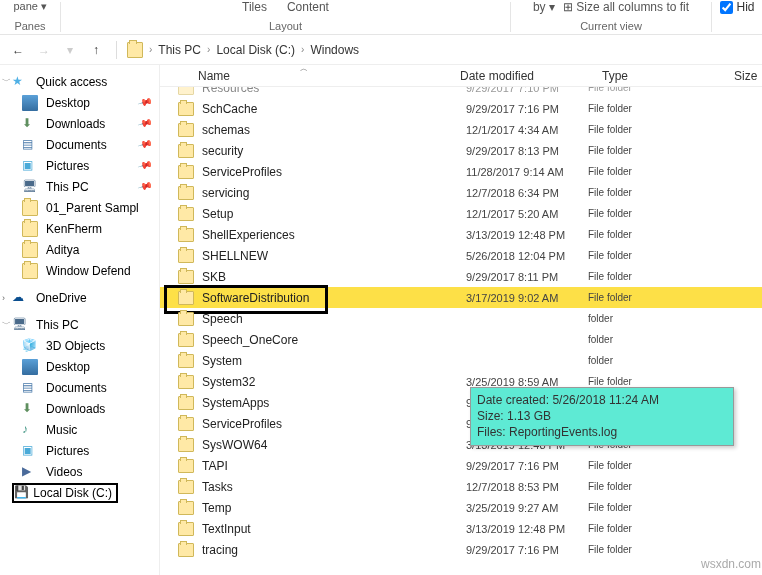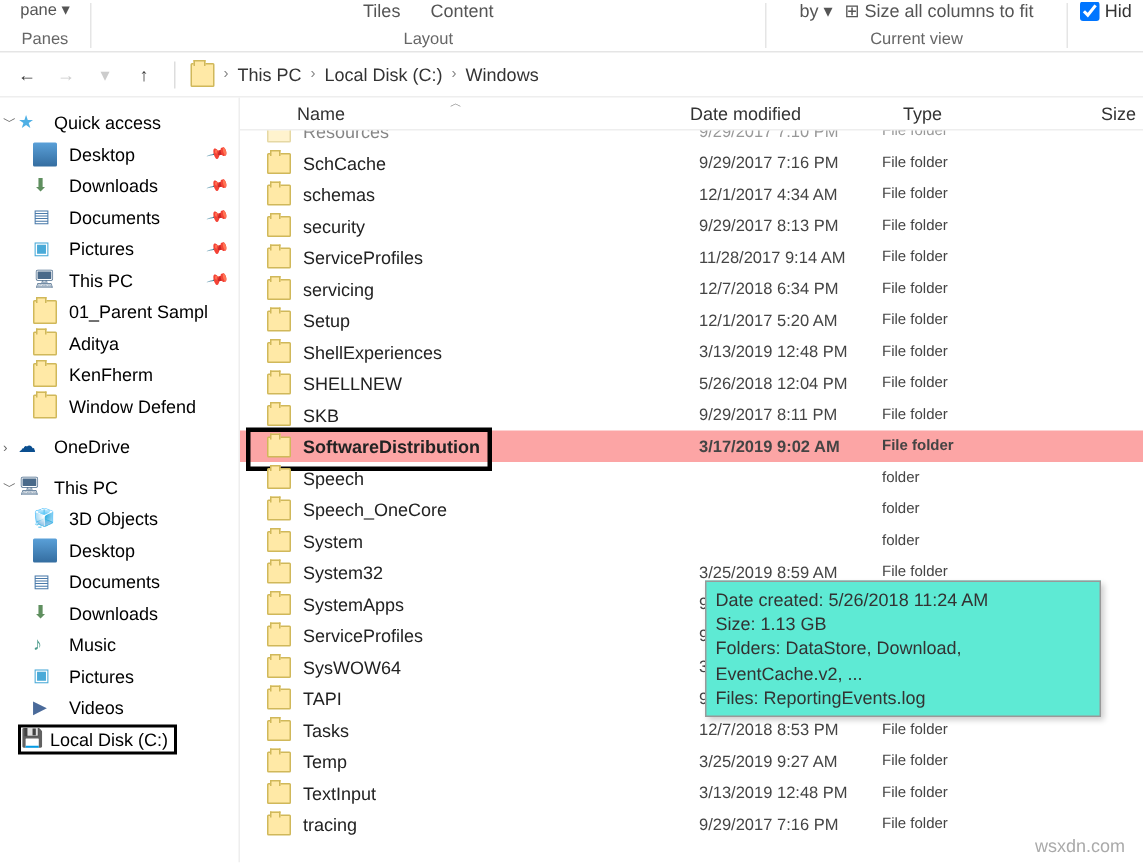--- a/index.html
+++ b/index.html
@@ -49,31 +49,31 @@
 .columns { display: flex; height: 22px; border-bottom: 1px solid #eee; align-items: center; padding-left: 18px; }
 .col { font-size: 12px; color: #333; display: flex; align-items: center; gap: 4px; margin-left: 20px; }
 .col-name { width: 242px; }
 .col-date { width: 122px; }
 .col-type { width: 112px; }
 .col-size { }
 .sort-ind { font-size: 8px; color: #777; position: absolute; left: 140px; top: -2px; }
 
 .rows { overflow: hidden; }
 .row { display: flex; align-items: center; height: 21px; padding-left: 18px; position: relative; }
-.row.selected { background: #fca5a5; font-weight: bold; }
+.row.selected { background: #fde047; }
 .row.selected.boxed::before { content: ""; position: absolute; left: 4px; top: -2px; width: 158px; height: 23px; border: 3px solid #000; pointer-events: none; }
 .f-icon { width: 16px; height: 14px; background: #ffe9a6; border: 1px solid #d0b85a; border-radius: 1px; position: relative; margin-right: 8px; flex-shrink: 0; }
 .f-icon::before { content: ""; position: absolute; top: -3px; left: 1px; width: 5px; height: 3px; background: #ffe9a6; border: 1px solid #d0b85a; border-bottom: none; }
 .f-name { width: 220px; font-size: 12px; color: #222; }
 .f-date { width: 122px; font-size: 11px; color: #444; margin-left: 44px; }
 .f-type { width: 112px; font-size: 10px; color: #444; }
 
 .tooltip { position: absolute; left: 310px; top: 322px; width: 264px; background: #5eead4; border: 1px solid #999; padding: 4px 6px; font-size: 11.5px; color: #333; line-height: 1.35; box-shadow: 2px 2px 4px rgba(0,0,0,.2); z-index: 5; }
 
-.watermark { position: absolute; right: 12px; bottom: 4px; font-size: 12px; color: #aaa; }
+.watermark { position: absolute; right: 1px; bottom: 4px; font-size: 12px; color: #aaa; }
 </style>
 </head>
 <body>
 
 <div class="ribbon">
   <div class="ribbon-section" style="width:60px">
     <div class="top">pane ▾</div>
     <div class="bot">Panes</div>
   </div>
   <div class="ribbon-sep"></div>
@@ -150,25 +150,25 @@
           <span class="icon ico-pc">🖥</span>
           <span>This PC</span>
           <span class="pin">📌</span>
         </div>
       <div class="sb-item">
           <span class="icon ico-folder-y"></span>
           <span>01_Parent Sampl</span>
         </div>
       <div class="sb-item">
           <span class="icon ico-folder-y"></span>
+          <span>KenFherm</span>
+        </div>
+      <div class="sb-item">
+          <span class="icon ico-folder-y"></span>
           <span>Aditya</span>
-        </div>
-      <div class="sb-item">
-          <span class="icon ico-folder-y"></span>
-          <span>KenFherm</span>
         </div>
       <div class="sb-item">
           <span class="icon ico-folder-y"></span>
           <span>Window Defend</span>
         </div>
     </div>
     <div class="sb-group">
       <div class="sb-item header">
           <span class="exp">›</span>
           <span class="icon ico-onedrive">☁</span>
@@ -360,19 +360,18 @@
           <span class="f-icon"></span>
           <span class="f-name">tracing</span>
           <span class="f-date">9/29/2017 7:16 PM</span>
           <span class="f-type">File folder</span>
         </div>
       </div>
 
     <div class="tooltip">
       <div>Date created: 5/26/2018 11:24 AM</div>
       <div>Size: 1.13 GB</div>
-      <div>Folders: DataStore, Download, EventCache.v2, ...</div>
       <div>Files: ReportingEvents.log</div>
     </div>
   </div>
 </div>
 
 <div class="watermark">wsxdn.com</div>
 
 </body></html>

